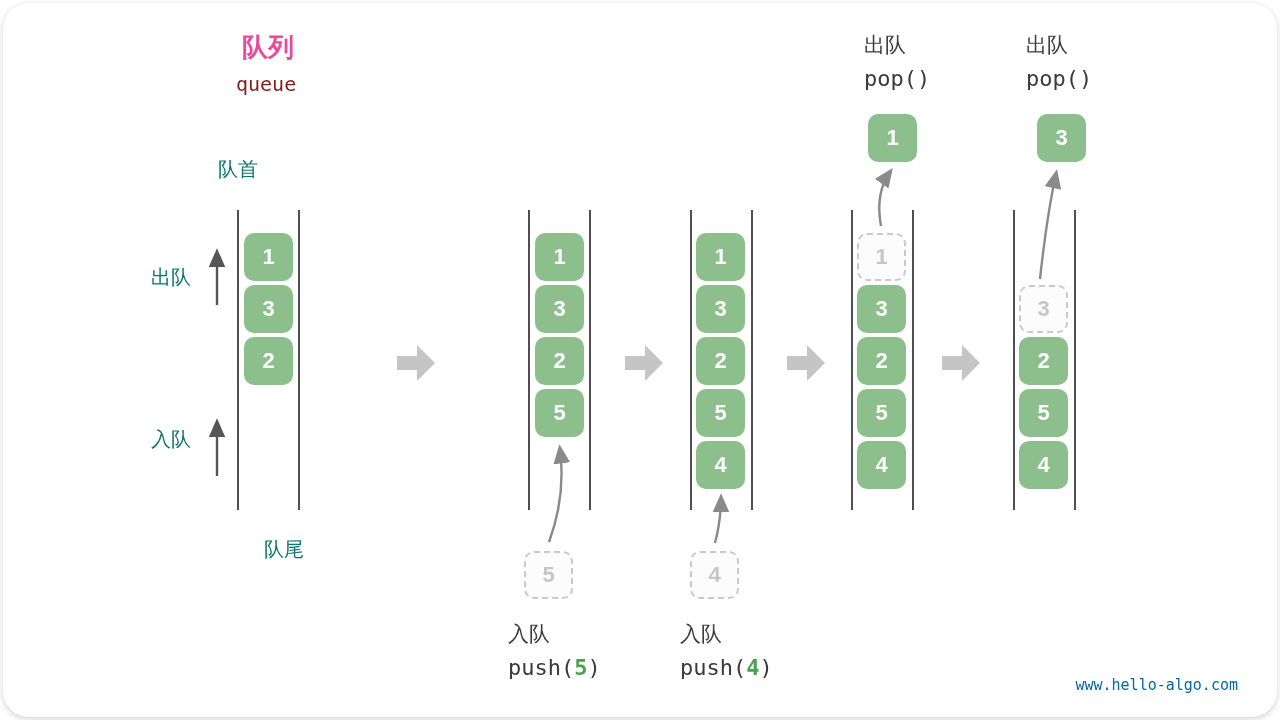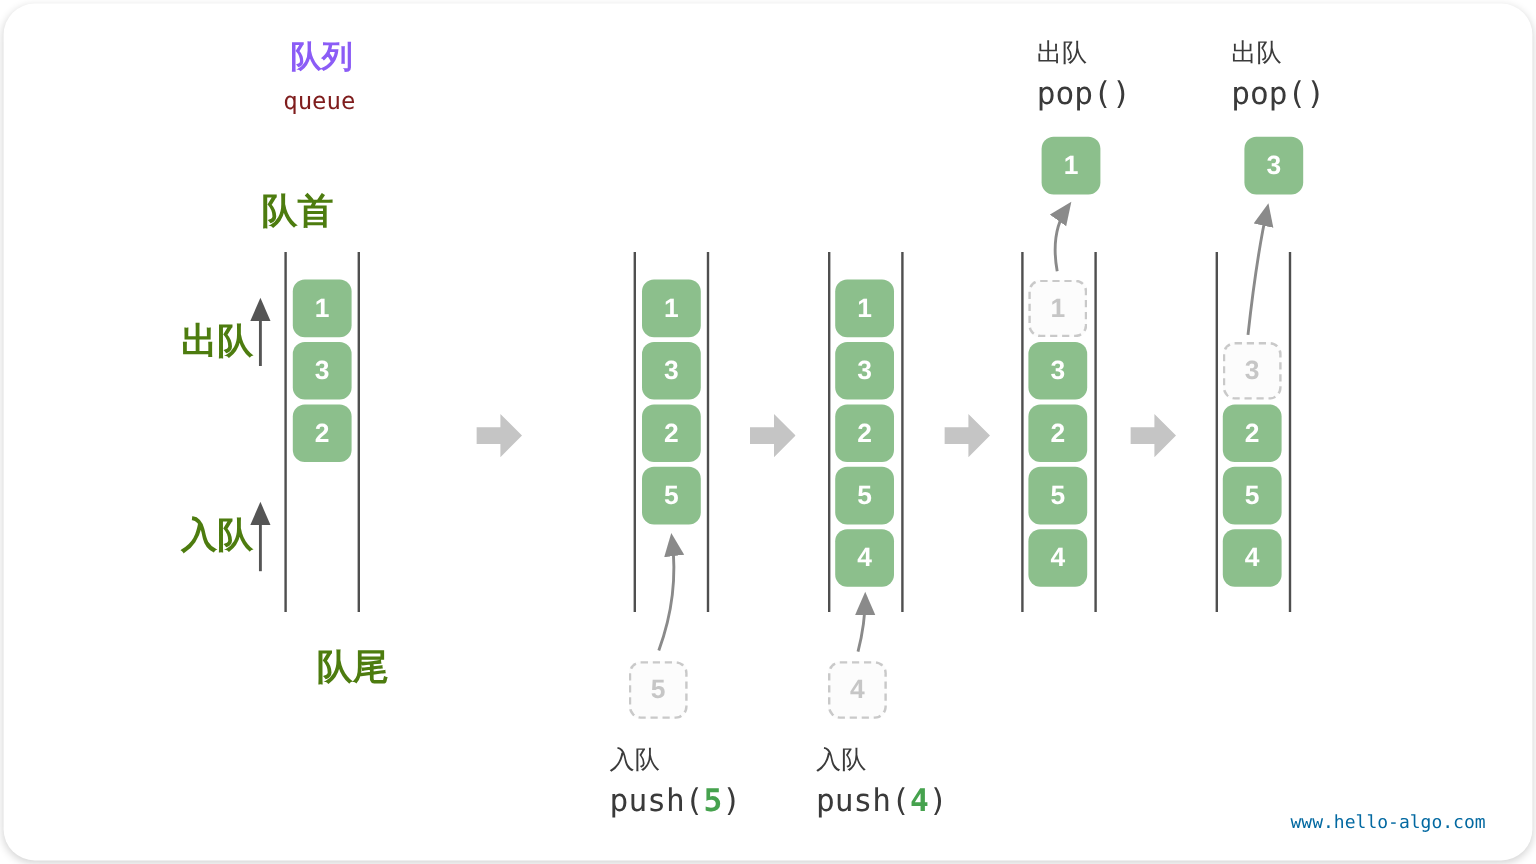--- a/index.html
+++ b/index.html
@@ -2,26 +2,26 @@
 <html><head>
 <meta charset="utf-8">
 <style>
   html,body{margin:0;padding:0;background:#ffffff;width:1280px;height:720px;overflow:hidden;
     font-family:"Liberation Sans","DejaVu Sans",sans-serif;}
   .canvas{position:relative;width:1280px;height:720px;}
   .card{position:absolute;left:3px;top:3px;width:1274px;height:714px;background:#ffffff;
     border-radius:26px;box-shadow:0 2px 7px rgba(0,0,0,0.18);}
   
   .t{position:absolute;white-space:nowrap;color:#3b3b3b;}
-  .title-zh{font-size:26px;font-weight:bold;color:#8b5cf6;}
+  .title-zh{font-size:26px;font-weight:bold;color:#ec4899;}
   .title-en{font-family:"DejaVu Sans Mono","Liberation Mono",monospace;font-size:20px;color:#7f1d1d;}
-  .side-label{font-size:30px;font-weight:bold;color:#4d7c0f;}
+  .side-label{font-size:20px;font-weight:normal;color:#0f766e;}
   .op-group{position:absolute;line-height:34px;}
   .op-zh{display:block;font-size:21px;color:#3b3b3b;}
-  .op-code{display:block;font-family:"DejaVu Sans Mono","Liberation Mono",monospace;font-size:26px;color:#3a3a3a;}
+  .op-code{display:block;font-family:"DejaVu Sans Mono","Liberation Mono",monospace;font-size:22px;color:#3a3a3a;}
   .op-arg{color:#46a24e;font-weight:bold;}
   .watermark{font-family:"DejaVu Sans Mono","Liberation Mono",monospace;font-size:15px;color:#0369a1;}
   
   .vline{position:absolute;top:210px;height:300px;width:1.5px;background:#4f4f4f;}
   
   .qbox{position:absolute;box-sizing:border-box;width:49px;height:48px;border-radius:10px;
     background:#8cbf8c;color:#ffffff;font-size:22px;font-weight:bold;
     display:flex;align-items:center;justify-content:center;}
   .ghost{background:#fcfcfc;border:2px dashed #c9c9c9;color:#c6c6c6;}
   .r0{top:233px}.r1{top:285px}.r2{top:337px}.r3{top:389px}.r4{top:441px}

